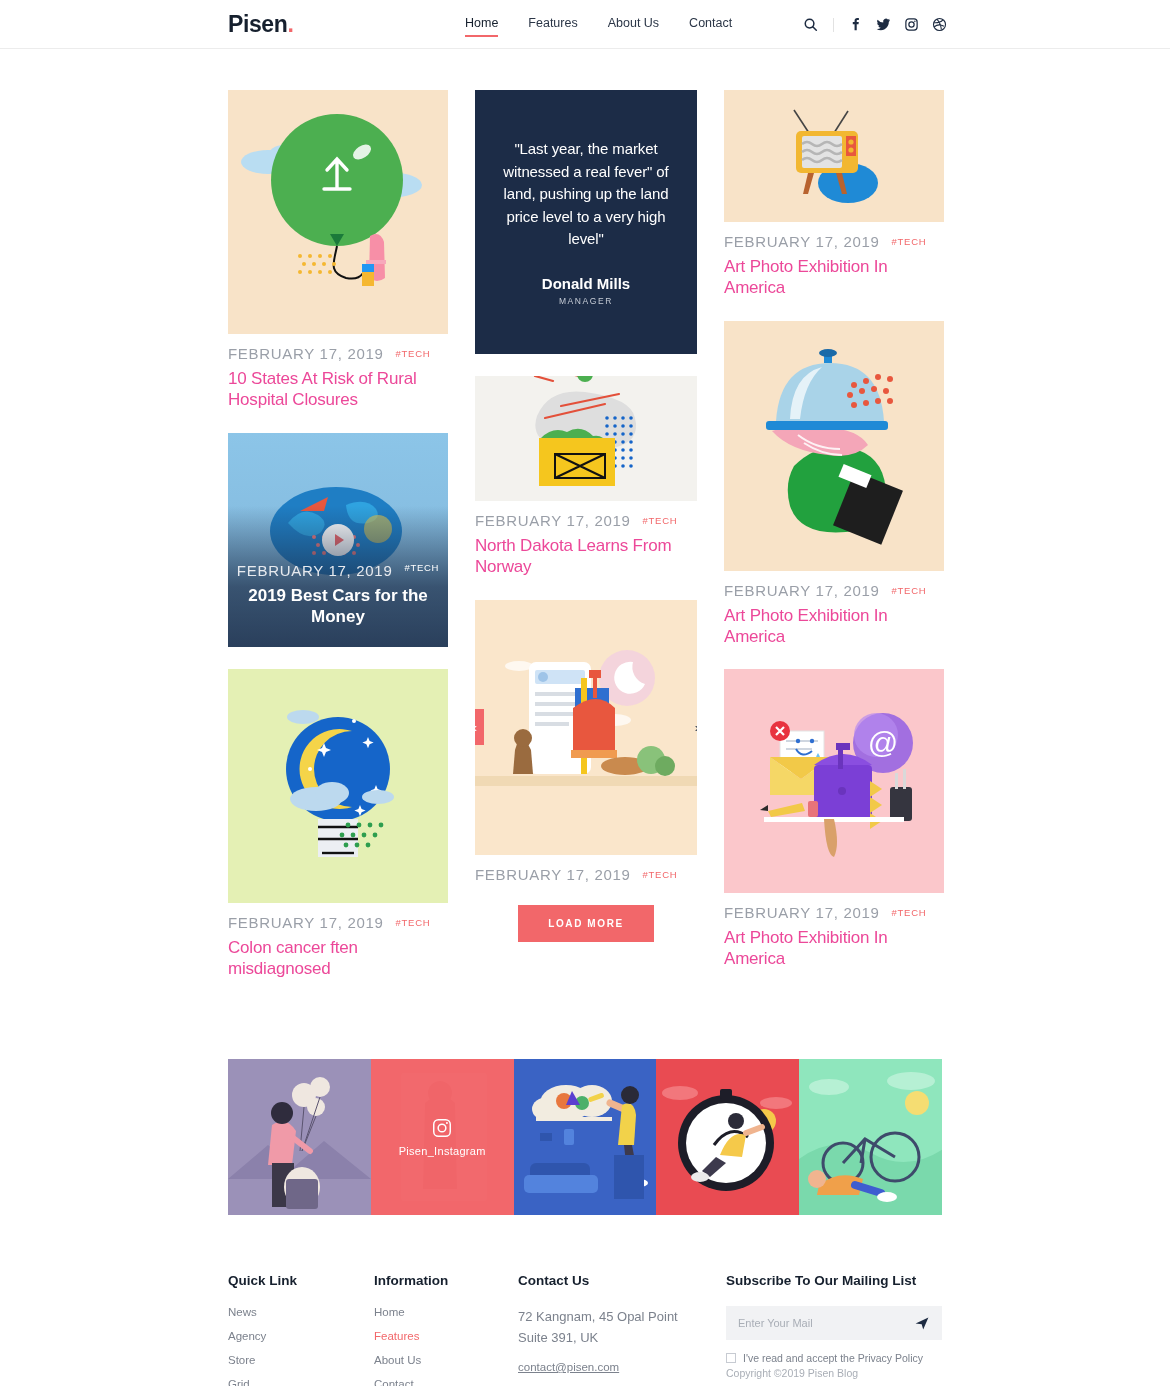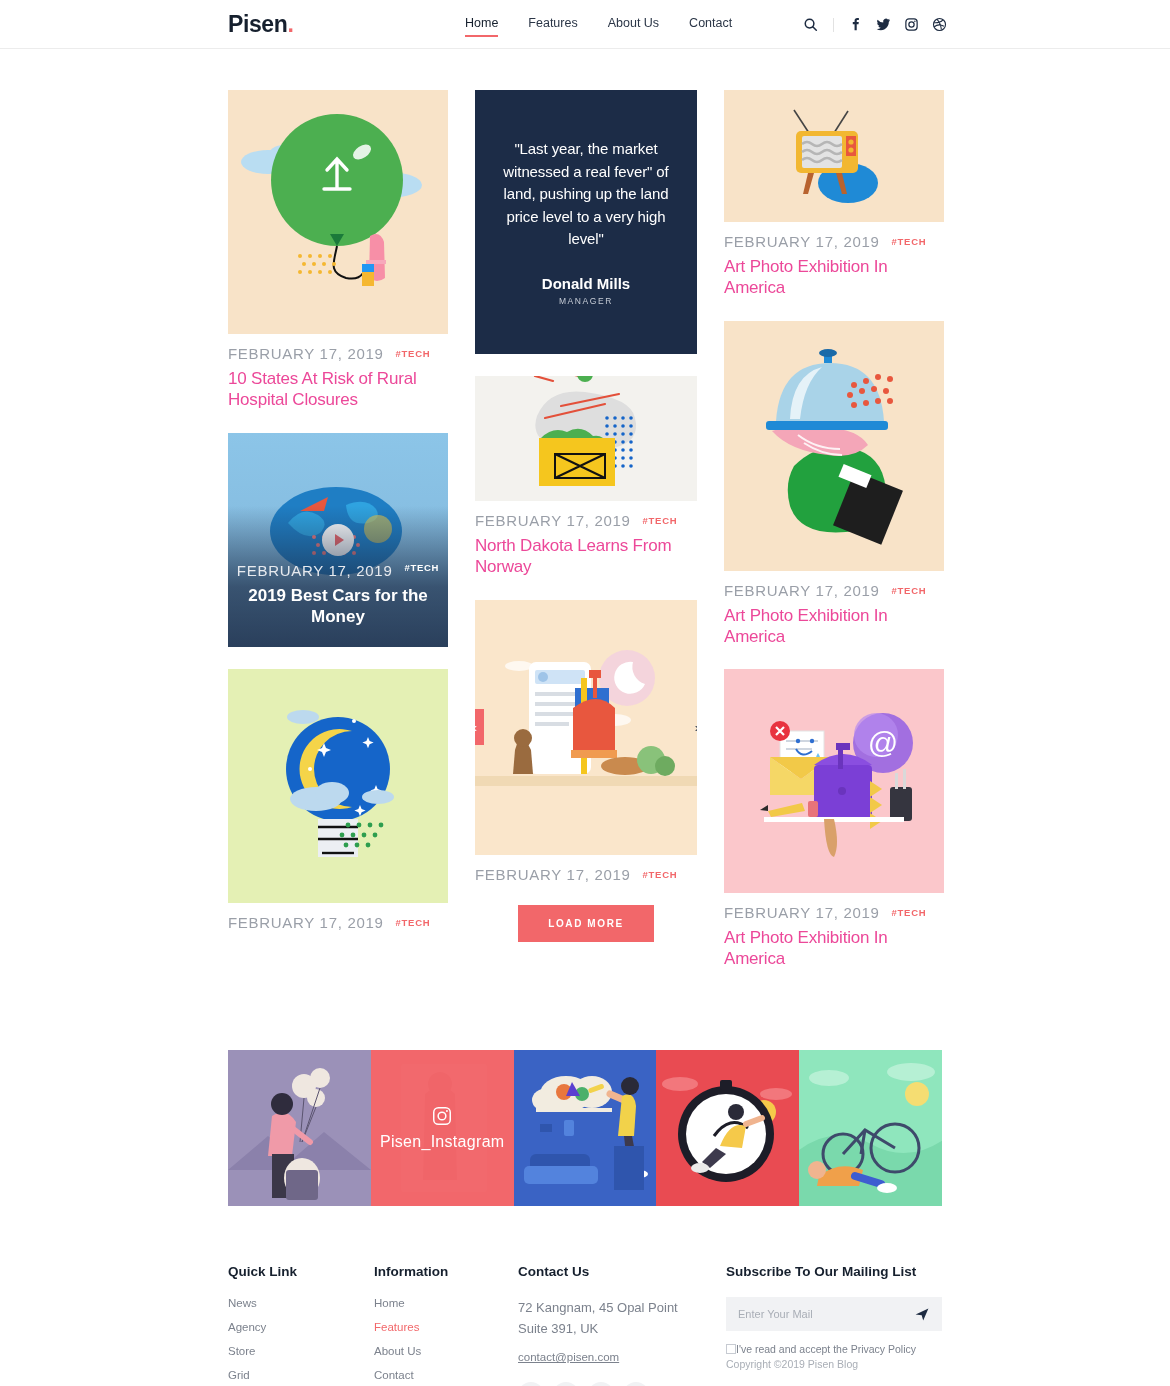--- a/index.html
+++ b/index.html
@@ -47,21 +47,21 @@
   
   .wrap { width: 714px; margin: 0 auto; padding-top: 41px; }
   .grid { display: flex; gap: 27px; align-items: flex-start; }
   .col { width: 220px; }
   .col.mid { width: 222px; }
 
   .card { margin-bottom: 22px; }
   .thumb { width: 100%; position: relative; overflow: hidden; }
   .meta { margin-top: 11px; display: flex; align-items: center; gap: 12px; }
   .date { font-size: 15px; letter-spacing: 0.7px; color: #9a9fa8; }
-  .tag  { font-size: 9.5px; letter-spacing: 0.7px; color: #f2676a; font-weight: bold; }
+  .tag  { font-size: 9.5px; letter-spacing: 0.7px; color: #f2676a; font-weight: normal; }
   .title {
     margin-top: 6px; font-size: 17px; line-height: 1.25; color: #ec4899;
     font-weight: normal; letter-spacing: -0.2px;
   }
 
   
   .quote-card {
     background: #1c2c47; width: 222px; height: 264px;
     display: flex; flex-direction: column; align-items: center; justify-content: center;
     padding: 0 26px; text-align: center; margin-bottom: 22px;
@@ -113,21 +113,21 @@
   
   .insta-strip {
     width: 714px; margin: 58px auto 0; height: 156px; display: flex; overflow: hidden;
   }
   .insta-cell { flex: 1; position: relative; overflow: hidden; }
   .insta-overlay {
     position: absolute; inset: 0; display: flex; flex-direction: column;
     align-items: center; justify-content: center; gap: 6px;
     background: rgba(242,103,106,.86); color: #fff;
   }
-  .insta-handle { font-size: 16px; letter-spacing: .3px; }
+  .insta-handle { font-size: 11px; letter-spacing: .3px; }
 
   
   .footer { width: 714px; margin: 0 auto; padding-top: 58px; padding-bottom: 40px; display: flex; }
   .fcol { }
   .fcol.c1 { width: 146px; }
   .fcol.c2 { width: 144px; }
   .fcol.c3 { width: 208px; }
   .fcol.c4 { width: 216px; }
   .fhead { font-size: 13.5px; font-weight: bold; color: #16202e; margin-bottom: 18px; }
   .flink { display: block; font-size: 11.5px; color: #7c828d; text-decoration: none; margin-bottom: 12px; }
@@ -142,21 +142,21 @@
   .sub-field {
     margin-top: 2px; background: #f1f2f4; height: 34px; display: flex; align-items: center;
     padding: 0 12px;
   }
   .sub-field input {
     flex: 1; border: none; background: transparent; outline: none;
     font-size: 11px; color: #7c828d; font-family: "Liberation Sans", sans-serif;
   }
   .sub-field input::placeholder { color: #a9aeb6; }
   .send-btn { background: none; border: none; cursor: pointer; color: #1d2b41; display: flex; }
-  .privacy { display: flex; align-items: center; margin-top: 12px; }
+  .privacy { display: flex; align-items: center; gap: 7px; margin-top: 12px; }
   .privacy .box {
     width: 10px; height: 10px; border: 1px solid #c7cbd2; background: #fff; cursor: pointer;
   }
   .privacy span { font-size: 10.5px; color: #7c828d; }
   .copyright { font-size: 10.5px; color: #a9aeb6; margin-top: 3px; }
 
   svg { display: block; }
 </style>
 </head>
 <body>
@@ -333,20 +333,21 @@
               <circle cx="118" cy="176" r="2.4"></circle>
                 <circle cx="129" cy="176" r="2.4"></circle>
                 <circle cx="140" cy="176" r="2.4"></circle>
             </g>
           </svg>
         </div>
         <div class="meta">
           <span class="date">FEBRUARY 17, 2019</span>
           <span class="tag">#TECH</span>
         </div>
+        <h3 class="title">Colon cancer ften misdiagnosed</h3>
       </div>
 
     </div>
 
     <div class="col mid">
 
       <div class="quote-card">
         <p class="quote-text">"Last year, the market witnessed a real fever" of land, pushing up the land price level to a very high level"</p>
         <div class="quote-author">Donald Mills</div>
         <div class="quote-role">MANAGER</div>

